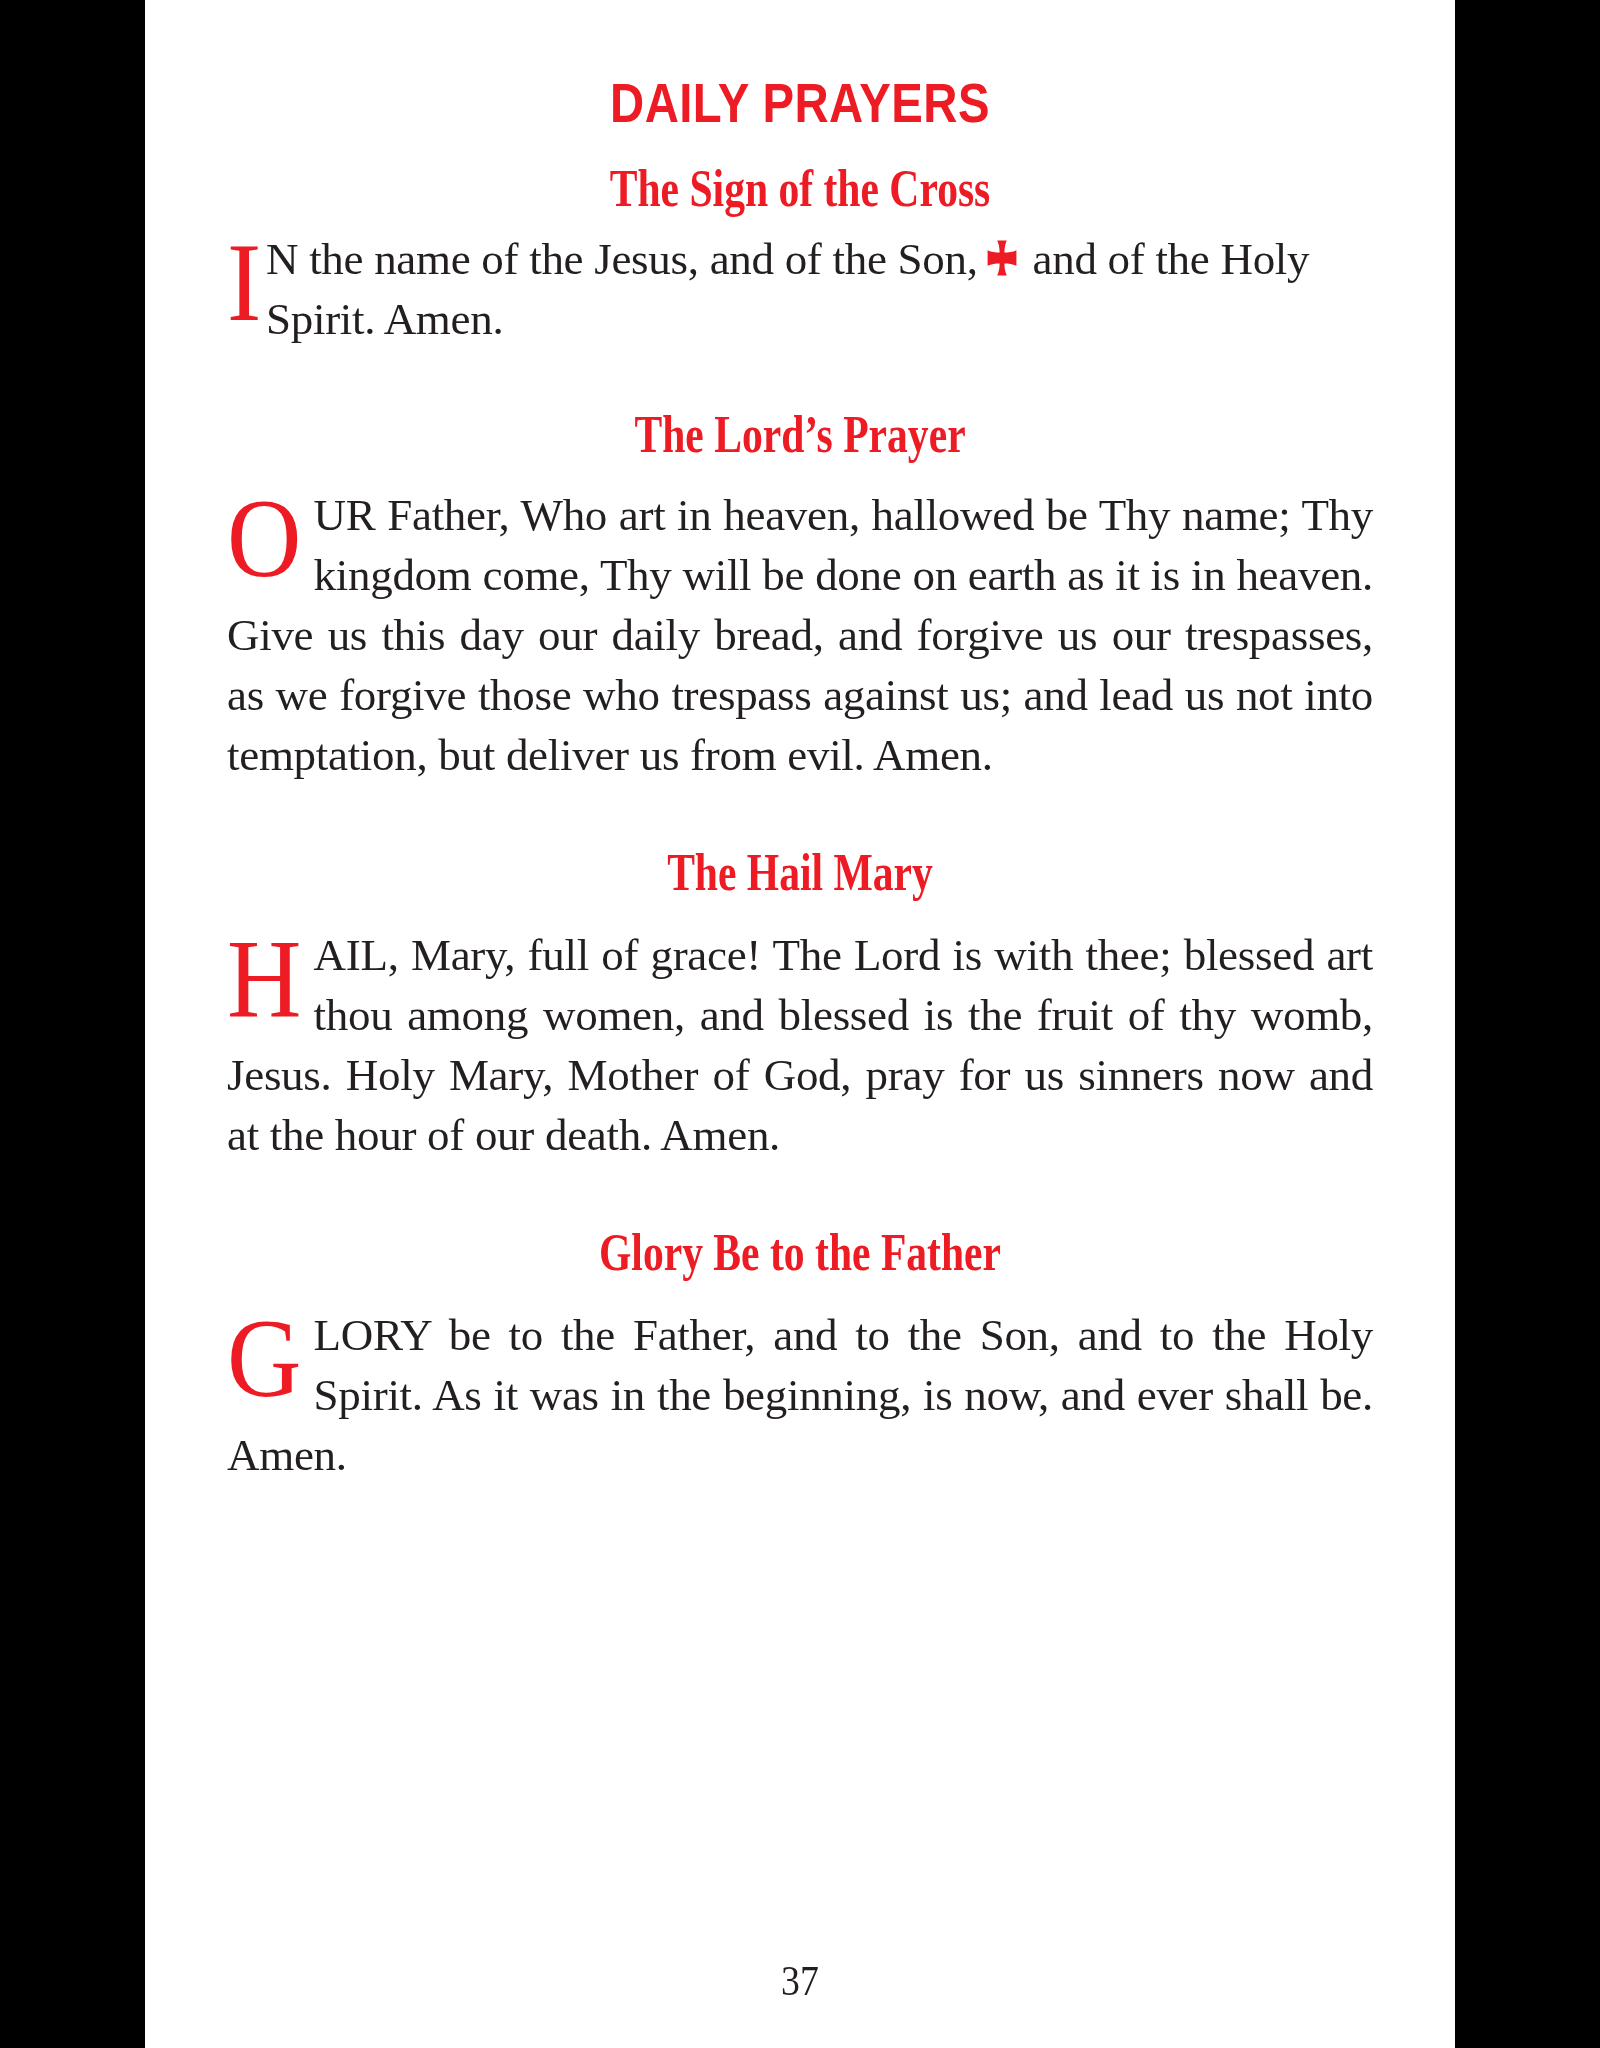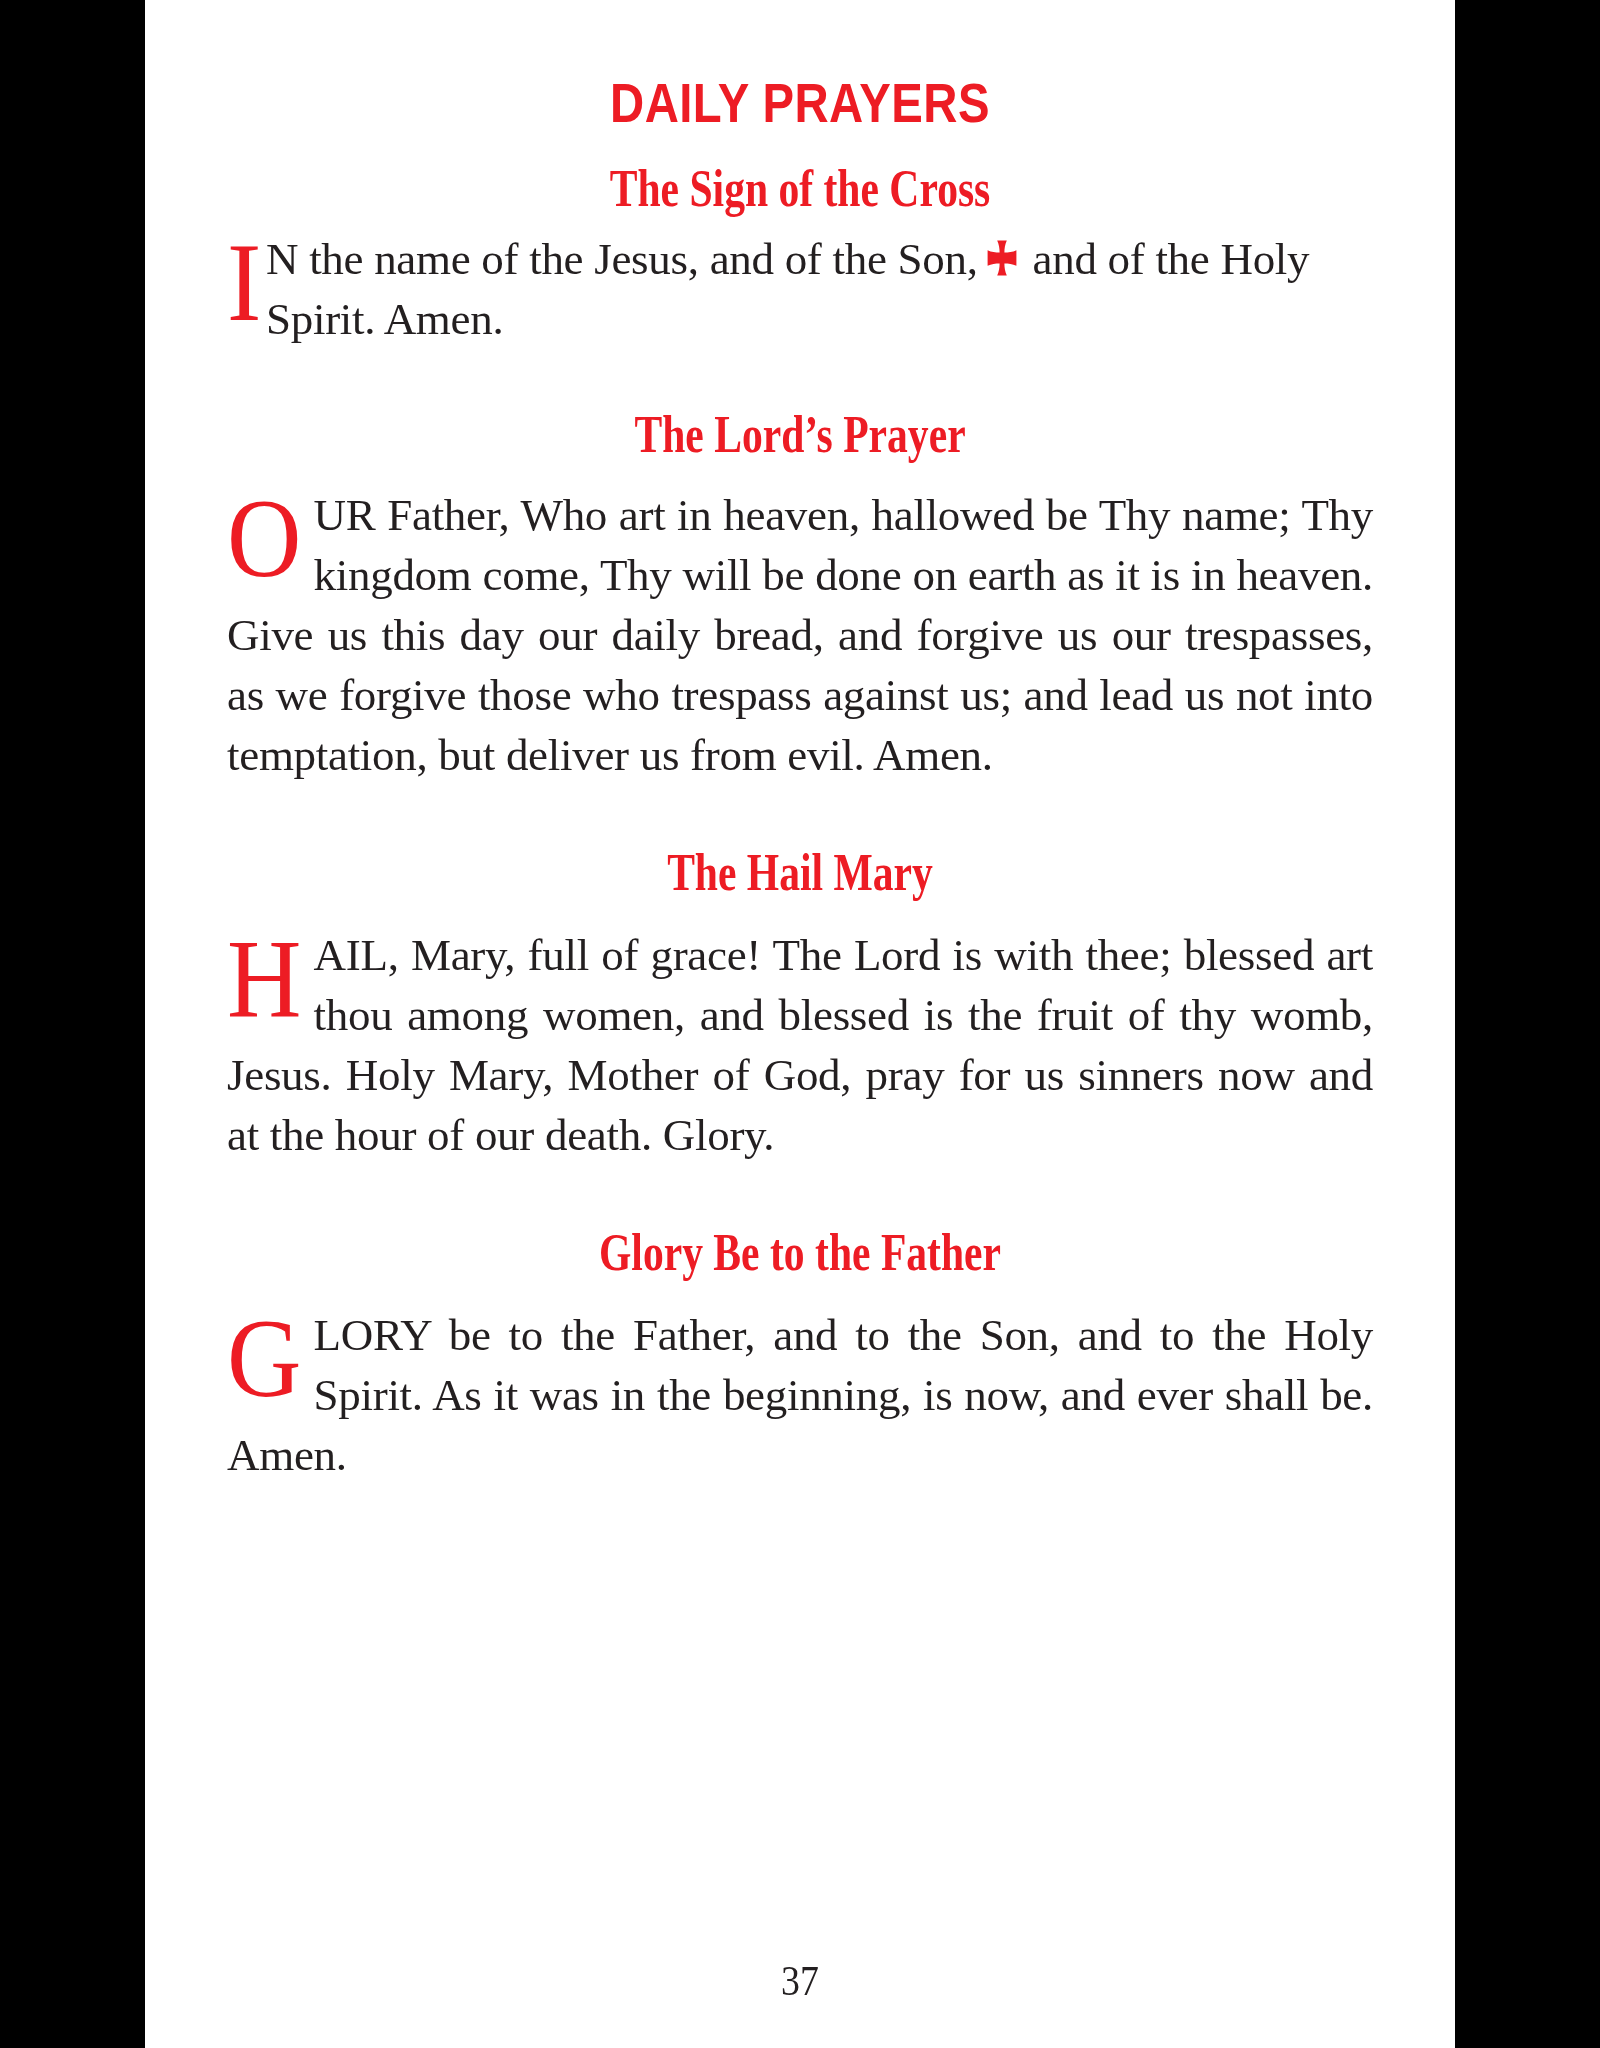--- a/index.html
+++ b/index.html
@@ -159,21 +159,21 @@
 
       <h2 class="section-title st-lords">The Lord’s Prayer</h2>
 
       <p class="prayer">
         <span class="dropcap wide">O</span><span>UR Father, Who art in heaven, hallowed be Thy name; Thy kingdom come, Thy will be done on earth as it is in heaven. Give us this day our daily bread, and forgive us our trespasses, as we forgive those who trespass against us; and lead us not into temptation, but deliver us from evil. Amen.</span>
       </p>
 
       <h2 class="section-title st-hail">The Hail Mary</h2>
 
       <p class="prayer">
-        <span class="dropcap wide">H</span><span>AIL, Mary, full of grace! The Lord is with thee; blessed art thou among women, and blessed is the fruit of thy womb, Jesus. Holy Mary, Mother of God, pray for us sinners now and at the hour of our death. Glory.</span>
+        <span class="dropcap wide">H</span><span>AIL, Mary, full of grace! The Lord is with thee; blessed art thou among women, and blessed is the fruit of thy womb, Jesus. Holy Mary, Mother of God, pray for us sinners now and at the hour of our death. Amen.</span>
       </p>
 
       <h2 class="section-title st-glory">Glory Be to the Father</h2>
 
       <p class="prayer">
         <span class="dropcap wide">G</span><span>LORY be to the Father, and to the Son, and to the Holy Spirit. As it was in the beginning, is now, and ever shall be. Amen.</span>
       </p>
 
       <div class="folio">37</div>
 

